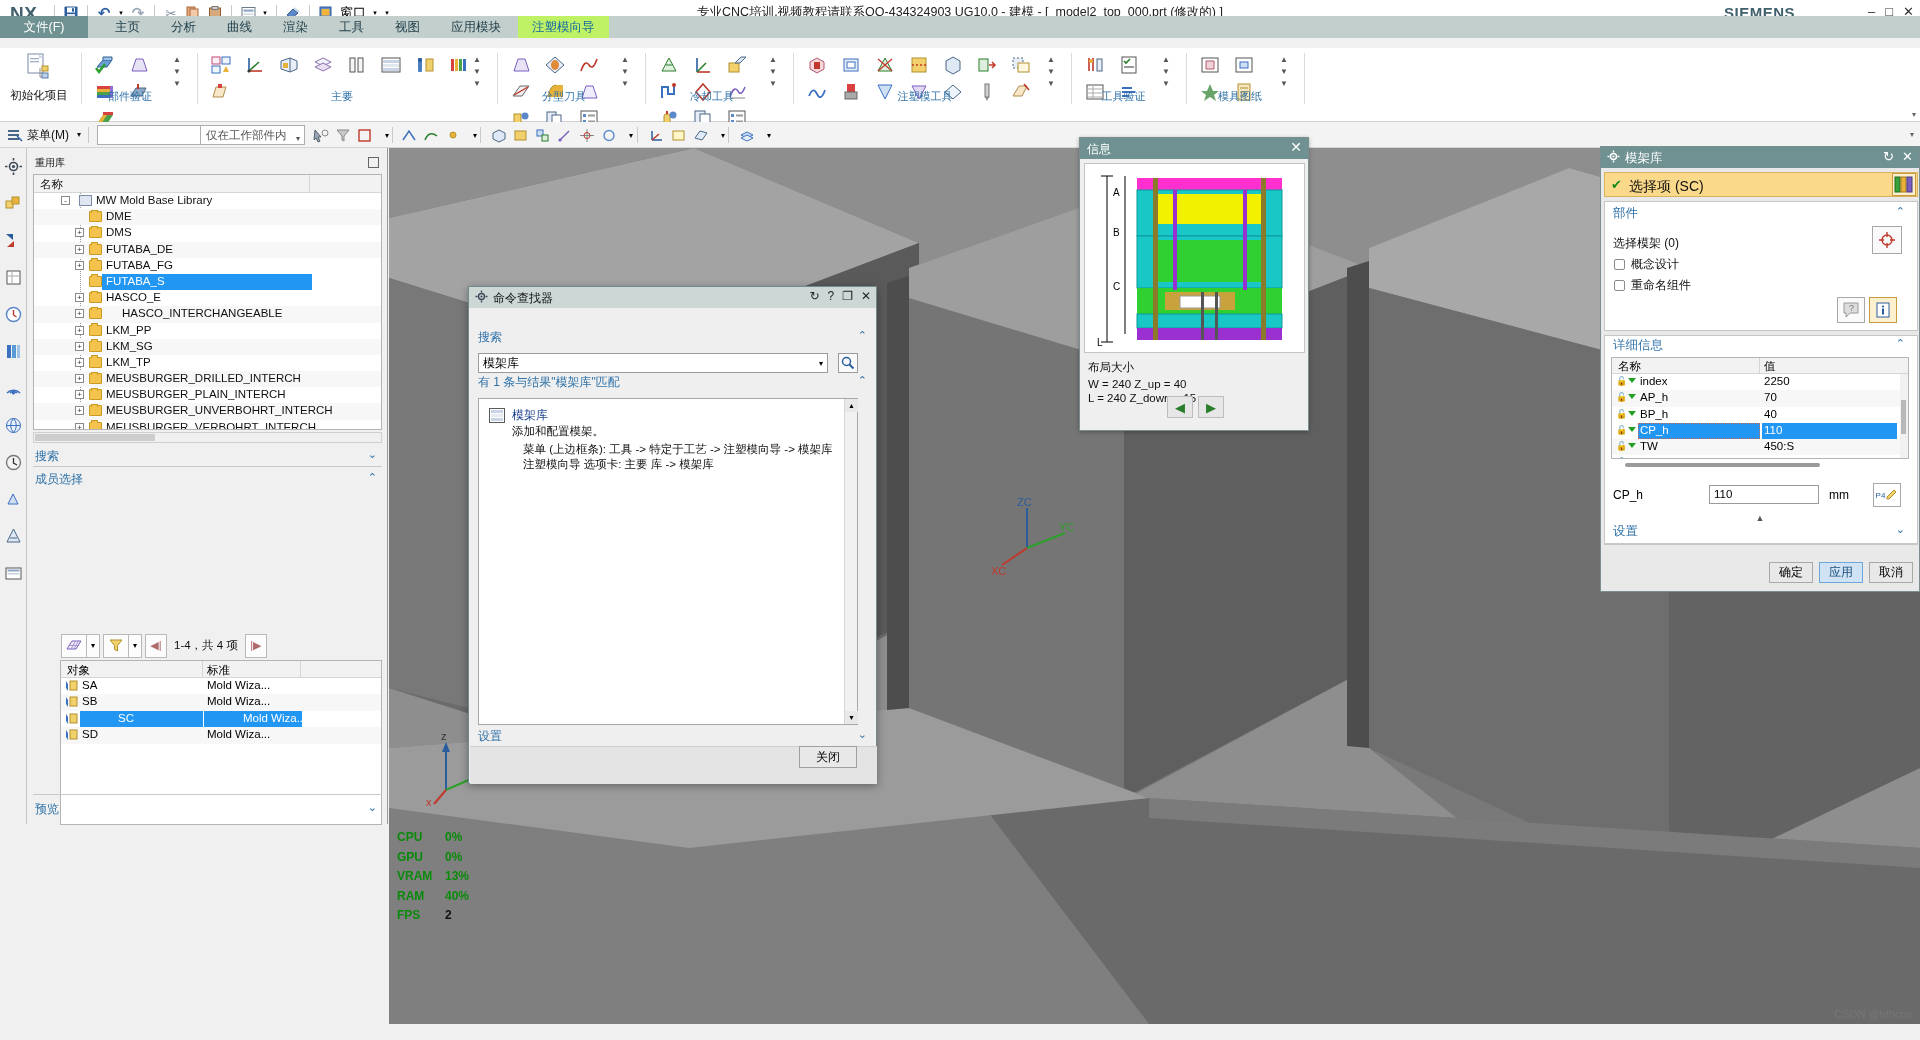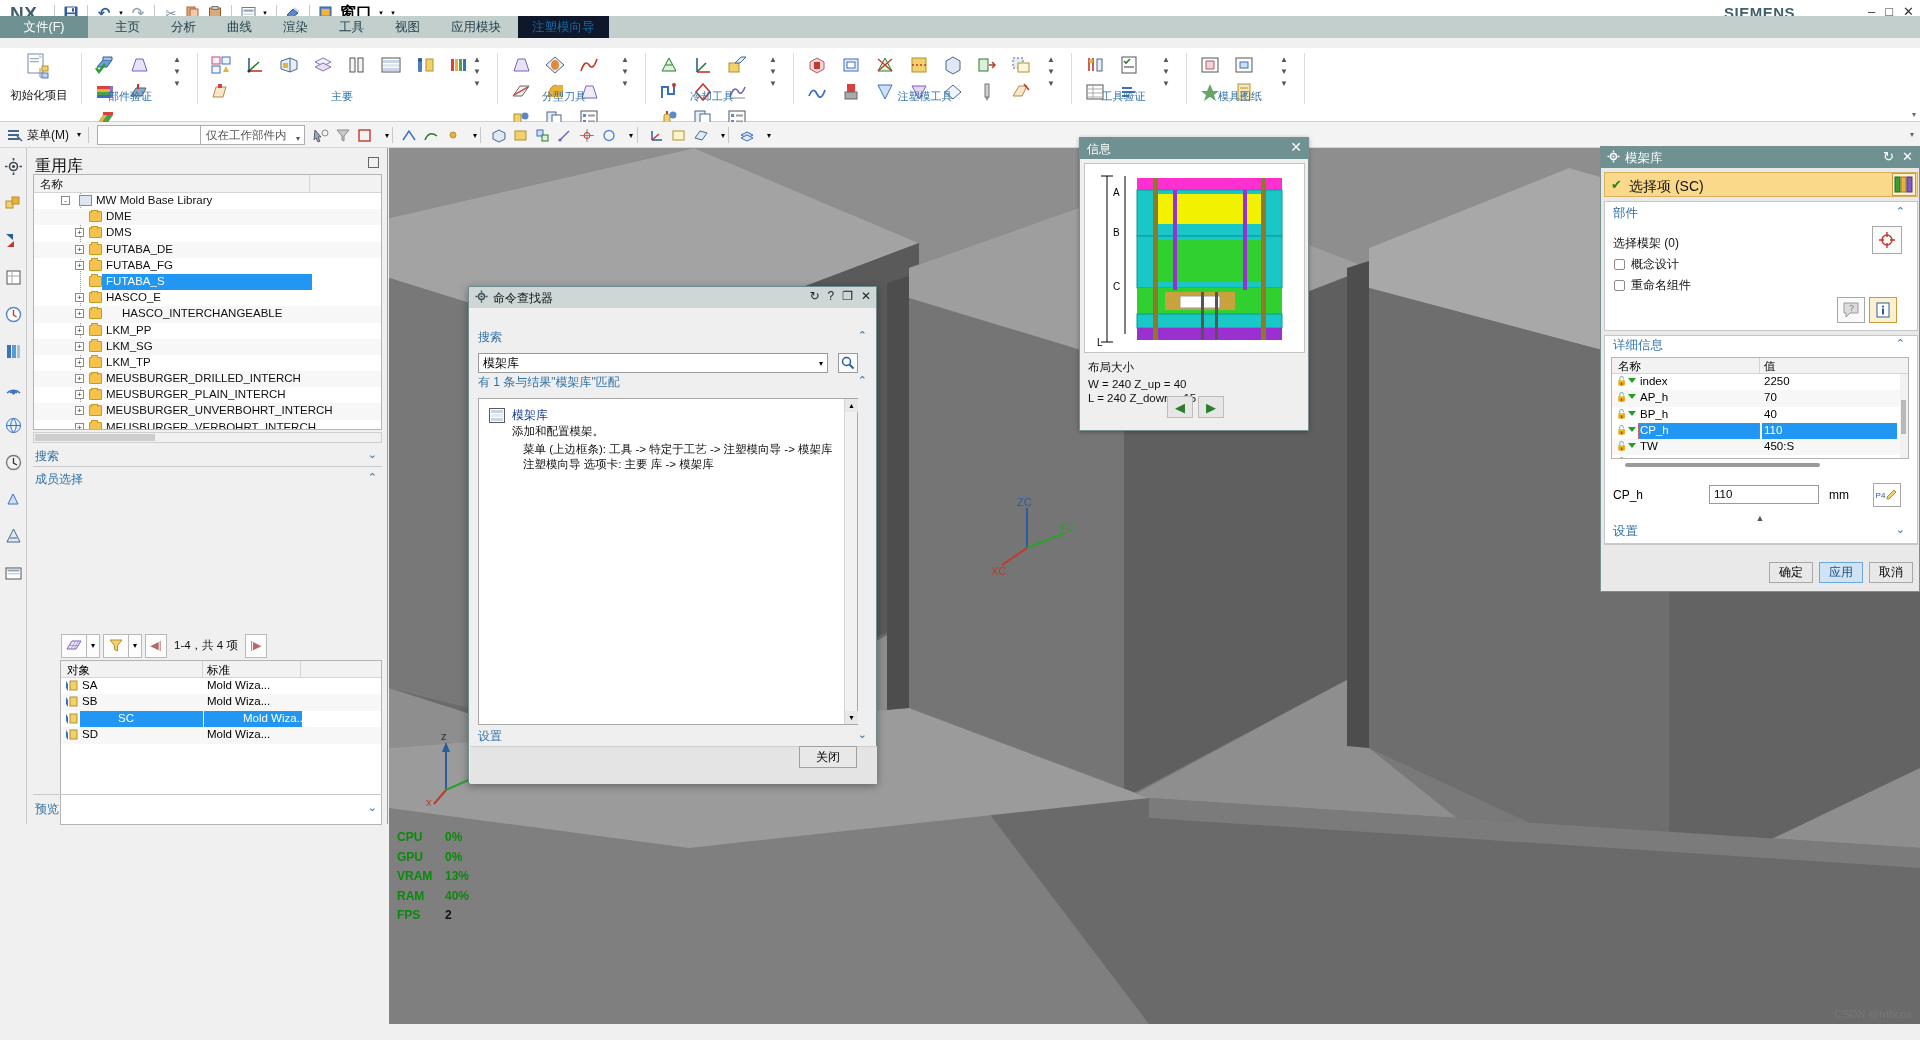--- a/index.html
+++ b/index.html
@@ -20,21 +20,21 @@
   .qat .ic{ width:20px; height:20px; display:flex; align-items:center; justify-content:center; font-size:13px;}
   .title-center{ position:absolute; left:0; top:4px; width:1920px; text-align:center; font-size:12.5px; color:#222;}
   .siemens{ position:absolute; right:125px; top:4px; font-size:15px; font-weight:bold; color:#41606d; letter-spacing:.5px;}
   .winbtns{ position:absolute; right:6px; top:4px; display:flex; gap:10px; font-size:13px; color:#333;}
   .winbtns span{ cursor:default; }
 
   
   .tabbar{ position:absolute; left:0; top:16px; width:1920px; height:22px; background:#c3cfcc; }
   .tab{ position:absolute; top:0; height:22px; line-height:22px; padding:0 14px; font-size:12.5px; color:#1b3b47; cursor:default; white-space:nowrap;}
   .tab.file{ background:#6f9192; color:#fff; left:0; width:88px; text-align:center; padding:0;}
-  .tab.active{ background:#0f172a; color:#1669a5; }
+  .tab.active{ background:#bef264; color:#1669a5; }
 
   
   .ribbon{ position:absolute; left:0; top:48px; width:1920px; height:74px; background:#fff; border-bottom:1px solid #d0d0d0;}
   .rgroup{ position:absolute; top:0; height:74px; }
   .rgroup .rlabel{ position:absolute; bottom:18px; width:100%; text-align:center; font-size:11px; color:#2f72a8; white-space:nowrap;}
   .rgroup .gsep{ position:absolute; right:0; top:5px; bottom:18px; width:1px; background:#dcdcdc;}
   .icons{ position:absolute; left:0; top:3px; display:flex; flex-wrap:wrap; align-content:flex-start;}
   .ic32{ width:34px; height:27px; display:flex; align-items:center; justify-content:center; }
   .ic32 .gl{ display:block; width:22px; height:20px; border-radius:2px; position:relative; }
   .big-cmd{ position:absolute; left:8px; top:4px; width:62px; text-align:center;}
@@ -51,21 +51,21 @@
   .mb-ic{ position:absolute; top:4px; width:18px; height:18px; display:flex; align-items:center; justify-content:center; font-size:12px;}
   .mb-sep{ position:absolute; top:5px; width:1px; height:16px; background:#c9c9c9;}
 
   
   .rail{ position:absolute; left:0; top:148px; width:27px; height:676px; background:#f0f0f0; border-right:1px solid #c8c8c8;}
   .rail .ri{ width:27px; height:37px; display:flex; align-items:center; justify-content:center; }
   .rail .ri .gl{ width:19px; height:19px; }
 
   
   .leftpanel{ position:absolute; left:27px; top:148px; width:361px; height:676px; background:#f0f0f0; border-right:1px solid #9a9a9a;}
-  .lp-title{ position:absolute; left:8px; top:8px; font-size:16px; color:#111;}
+  .lp-title{ position:absolute; left:8px; top:8px; font-size:10px; color:#111;}
   .lp-dock{ position:absolute; right:8px; top:9px; width:11px; height:11px; border:1px solid #666;}
   .tree-wrap{ position:absolute; left:6px; top:26px; width:349px; height:256px; background:#fff; border:1px solid #b4b4b4; overflow:hidden;}
   .tree-head{ height:18px; background:#f2f2f2; border-bottom:1px solid #d5d5d5; position:relative;}
   .tree-head .th1{ position:absolute; left:6px; top:2px; font-size:11.5px; color:#111;}
   .tree-head .divd{ position:absolute; left:275px; top:0; bottom:0; width:1px; background:#d5d5d5;}
   .trow{ position:relative; height:16.2px; font-size:11.5px; white-space:nowrap; }
   .trow.alt{ background:#f7f7f7; }
   .trow .exp{ position:absolute; top:3px; width:9px; height:9px; border:1px solid #8a8a8a; background:#fff; font-size:8px; line-height:7px; text-align:center; color:#333;}
   .trow .tico{ position:absolute; top:2px; width:13px; height:11px; }
   .folder{ background:#f4c34e; border:1px solid #c89a20; border-radius:1px;}
@@ -228,28 +228,29 @@
             <path d="M9 2 L14 6" stroke="#c9d7ea" stroke-width="2"></path>
           </svg>
       </div>
       <div class="sep"></div>
       <div class="ic">
         <svg width="15" height="14" viewBox="0 0 15 14">
             <rect x="1" y="1" width="11" height="10" fill="#5b88c9" stroke="#2a5d9e"></rect>
             <rect x="2.5" y="3" width="8" height="6.5" fill="#f2b33a"></rect>
           </svg>
       </div>
-      <div class="ic" style="width:auto;font-size:16px;padding:0 2px;font-weight:bold;">窗口</div>
+      <div class="ic" style="width:auto;font-size:13px;padding:0 2px;">窗口</div>
       <div class="ic" style="width:10px;">
           <span style="font-size:7px;">▾</span>
         </div>
       <div class="ic" style="width:10px;">
           <span style="font-size:7px;">▾</span>
         </div>
     </div>
+    <div class="title-center">专业CNC培训.视频教程请联系QQ-434324903 UG10.0 - 建模 - [_model2_top_000.prt  (修改的)  ]</div>
     <div class="siemens">SIEMENS</div>
     <div class="winbtns">
       <span>–</span>
       <span>□</span>
       <span>✕</span>
     </div>
   </div>
 
   <div class="tabbar">
     <div class="tab file" style="left:0px;">文件(F)</div>

